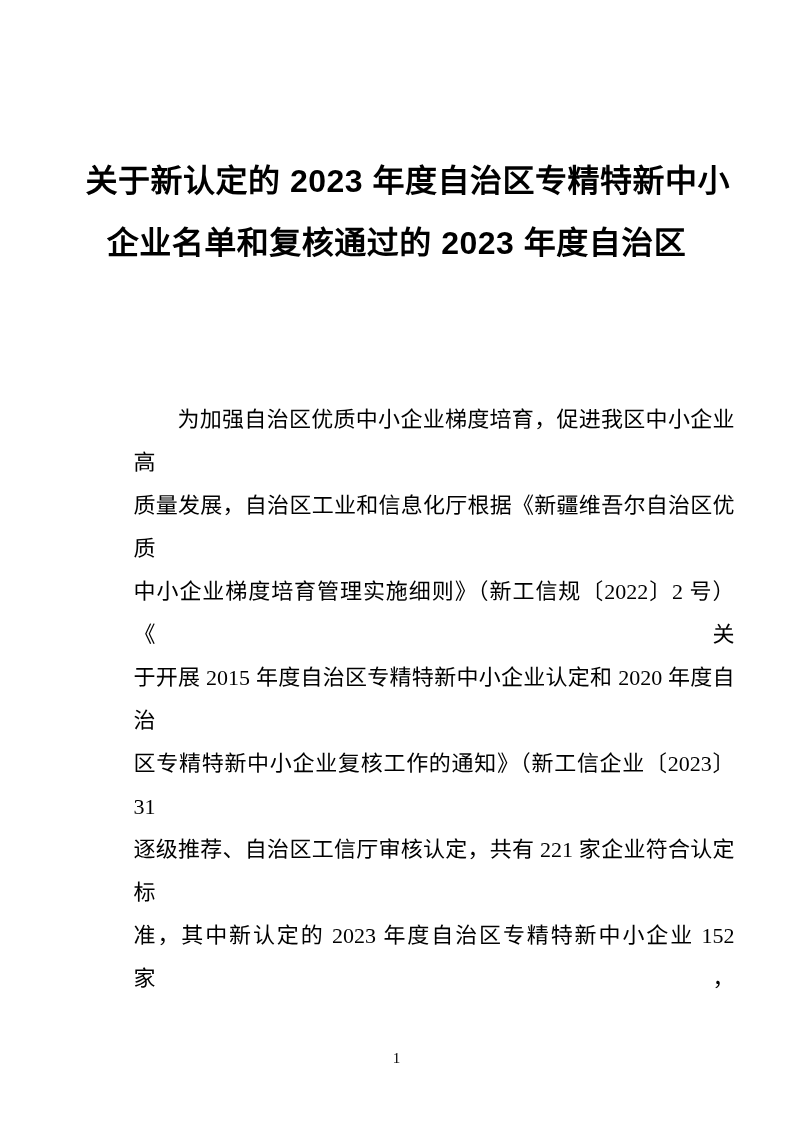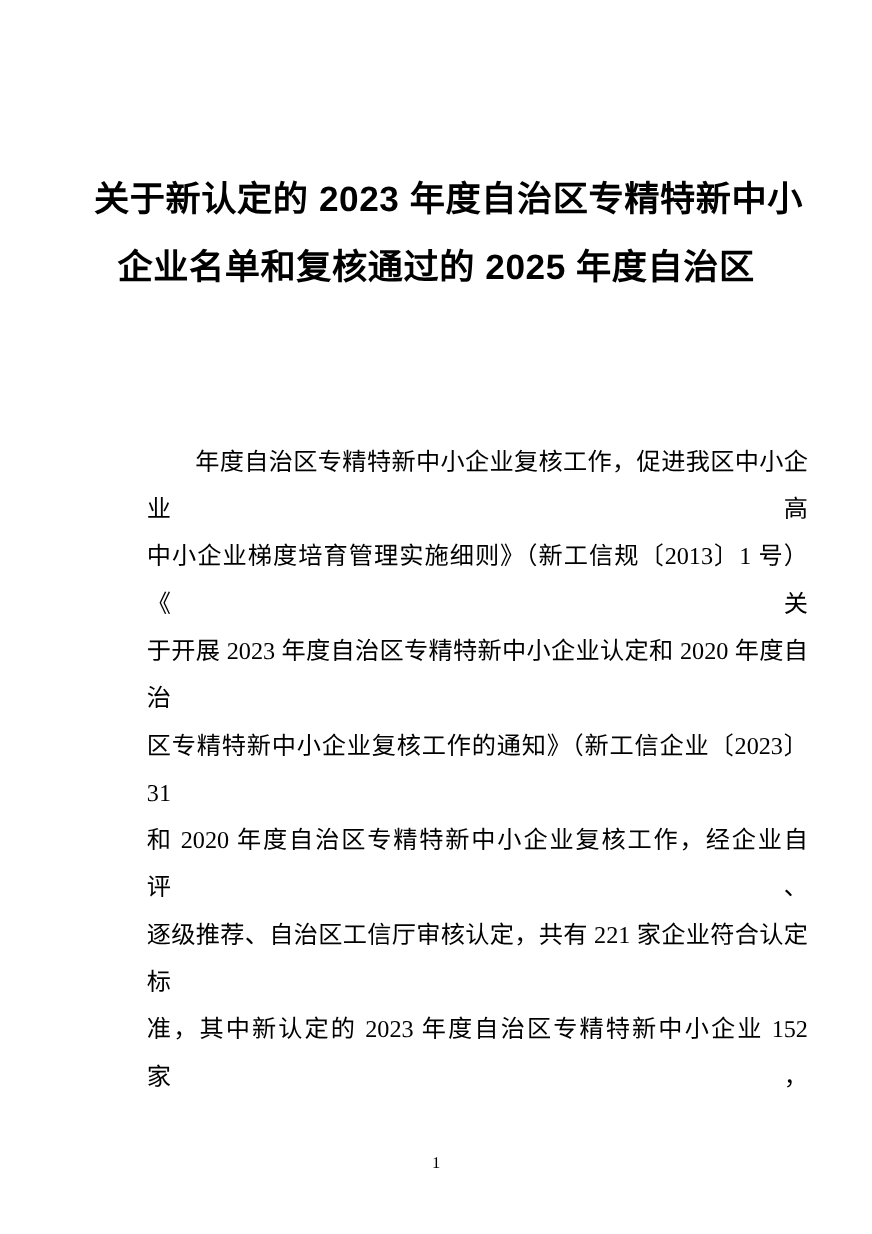--- a/index.html
+++ b/index.html
@@ -62,30 +62,30 @@
     line-height: 20px;
   }
 </style>
 </head>
 <body>
 
 <div class="page">
 
   <header class="doc-title">
     <div class="title-line">关于新认定的 2023 年度自治区专精特新中小</div>
-    <div class="title-line">企业名单和复核通过的 2025 年度自治区</div>
+    <div class="title-line">企业名单和复核通过的 2023 年度自治区</div>
   </header>
 
   <main class="doc-body">
     <div class="para">
-      <div class="line first">年度自治区专精特新中小企业复核工作，促进我区中小企业高</div>
-      <div class="line">中小企业梯度培育管理实施细则》（新工信规〔2013〕1 号）《关</div>
-      <div class="line">于开展 2023 年度自治区专精特新中小企业认定和 2020 年度自治</div>
+      <div class="line first">为加强自治区优质中小企业梯度培育，促进我区中小企业高</div>
+      <div class="line">质量发展，自治区工业和信息化厅根据《新疆维吾尔自治区优质</div>
+      <div class="line">中小企业梯度培育管理实施细则》（新工信规〔2022〕2 号）《关</div>
+      <div class="line">于开展 2015 年度自治区专精特新中小企业认定和 2020 年度自治</div>
       <div class="line">区专精特新中小企业复核工作的通知》（新工信企业〔2023〕31</div>
-      <div class="line">和 2020 年度自治区专精特新中小企业复核工作，经企业自评、</div>
       <div class="line">逐级推荐、自治区工信厅审核认定，共有 221 家企业符合认定标</div>
       <div class="line">准，其中新认定的 2023 年度自治区专精特新中小企业 152 家，</div>
 
     </div>
 
   </main>
 
   <footer class="page-footer">
     <span>1</span>
   </footer>

